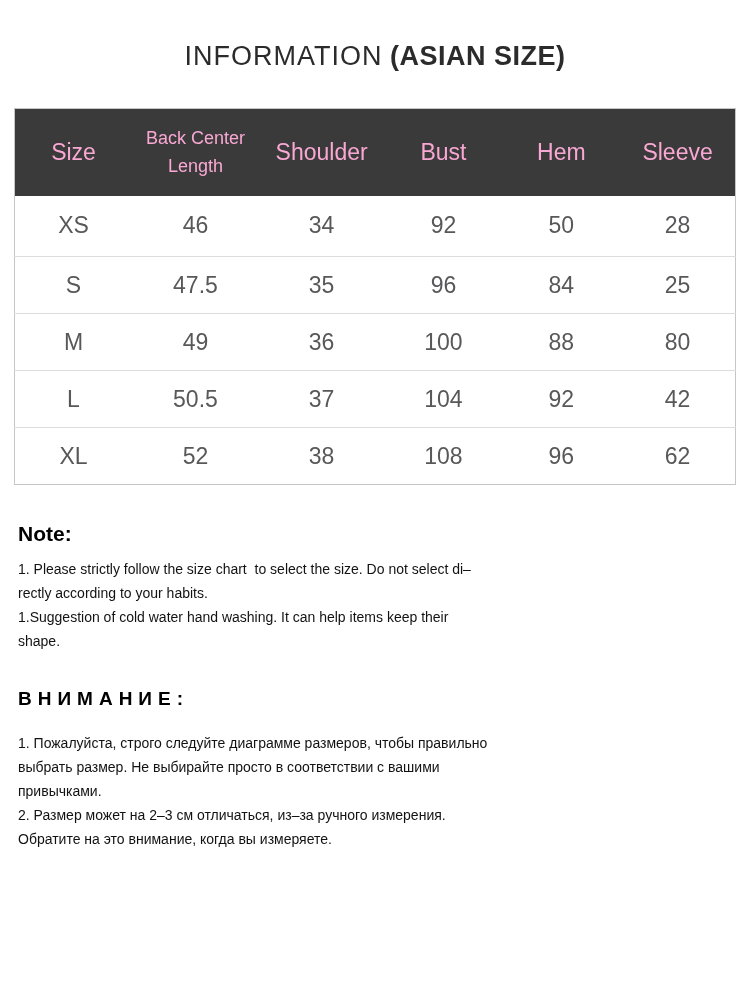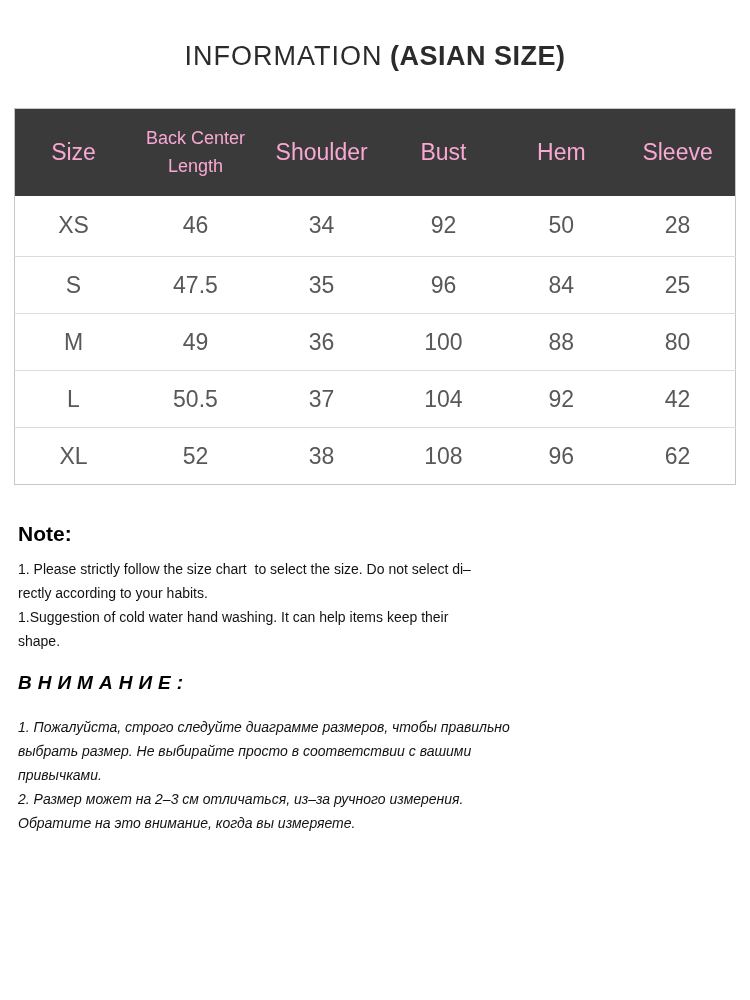--- a/index.html
+++ b/index.html
@@ -62,21 +62,21 @@
 
   
   .text-section { margin: 36px 18px 0 18px; }
   .note-heading {
     font-size: 21px;
     font-weight: bold;
     color: #000000;
     margin: 0 0 10px 0;
     line-height: 26px;
   }
-  .attention-section { margin-top: 18px; font-style: italic; }
+  .attention-section { margin-top: 34px; }
   .attention-heading {
     font-size: 19px;
     font-weight: 600;
     color: #000000;
     letter-spacing: 6px;
     margin: 0 0 20px 0;
     line-height: 24px;
   }
   .para {
     margin: 0;

